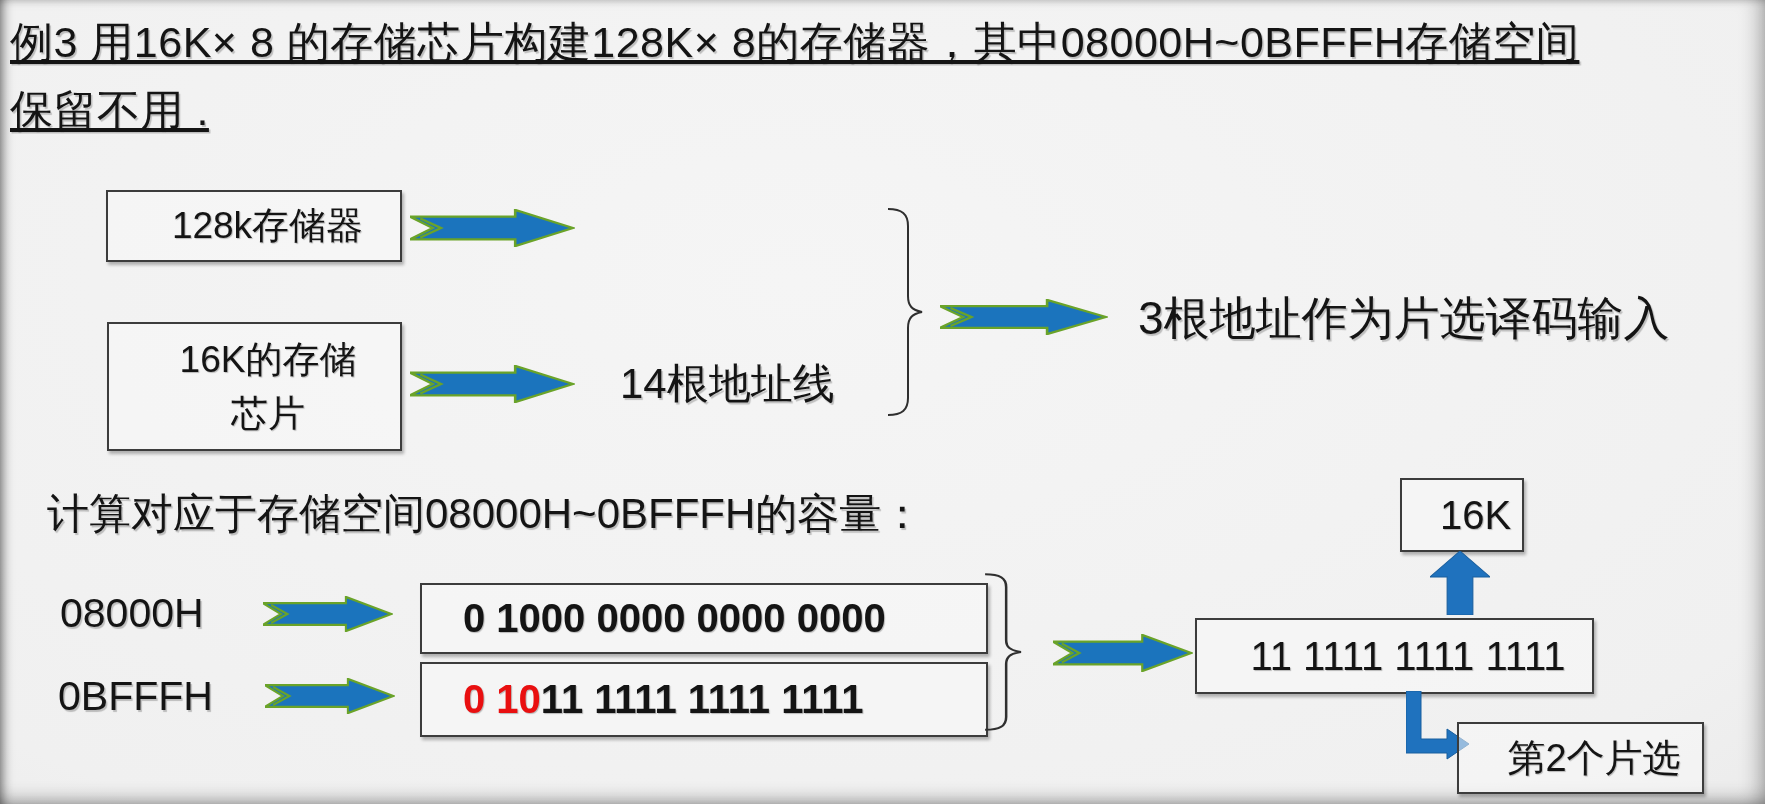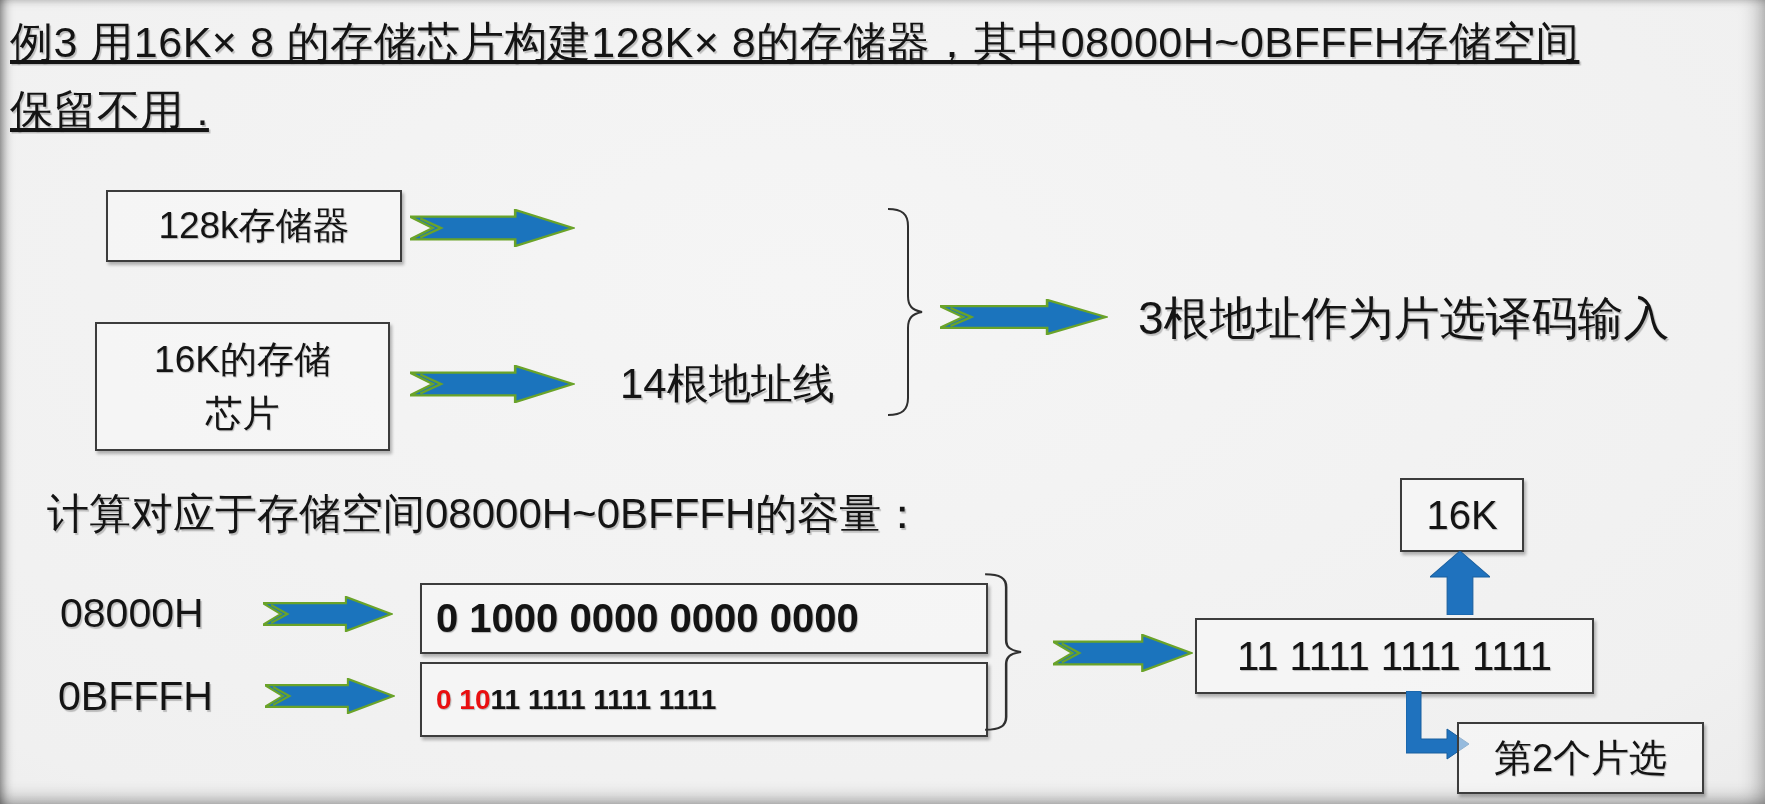--- a/index.html
+++ b/index.html
@@ -18,21 +18,21 @@
   .abs{position:absolute;}
   .txt{white-space:nowrap;text-shadow:1.5px 1.5px 1px rgba(0,0,0,0.22);}
   .title{font-size:43px;letter-spacing:0.5px;text-decoration:underline;}
   .shape-box{
     border:2.5px solid #3c3c3c;
     background:rgba(248,248,248,0.55);
     box-shadow:2px 3px 3px rgba(0,0,0,0.28);
     display:flex;align-items:center;justify-content:center;
     text-align:center;
   }
-  .shape-box .txt{text-shadow:1px 1px 1px rgba(0,0,0,0.25);}
+  .shape-box .txt{text-shadow:1px 1px 1px rgba(0,0,0,0.25);margin-left:27px;}
   .bin-box{justify-content:flex-start;padding-left:14px;font-weight:bold;}
   .red{color:#e90f10;}
   svg{display:block;}
 </style>
 </head>
 <body>
 
 <div class="slide">
 
   <div class="abs txt title" style="left:10px;top:14px;">例3 用16K× 8 的存储芯片构建128K× 8的存储器，其中08000H~0BFFFH存储空间</div>
@@ -41,21 +41,21 @@
   <div class="abs shape-box" style="left:106px;top:190px;width:292px;height:68px;">
     <span class="txt" style="font-size:37px;">128k存储器</span>
   </div>
 
   <svg class="abs" style="left:410px;top:209px;" width="165" height="38" viewBox="0 0 160 40" preserveAspectRatio="none">
     <polygon points="0,8 102,8 102,1 158,20 102,39 102,32 0,32 22,20" fill="#1b74bd" stroke="#6aa329" stroke-width="2.5"></polygon>
     <polyline points="10,10 30,20 10,30" fill="none" stroke="#6aa329" stroke-width="2.5"></polyline>
   </svg>
 
 
-  <div class="abs shape-box" style="left:95px;top:322px;width:291px;height:125px;flex-direction:column;line-height:54px;">
+  <div class="abs shape-box" style="left:107px;top:322px;width:291px;height:125px;flex-direction:column;line-height:54px;">
     <span class="txt" style="font-size:37px;">16K的存储</span>
     <span class="txt" style="font-size:37px;">芯片</span>
   </div>
 
   <svg class="abs" style="left:410px;top:365px;" width="165" height="38" viewBox="0 0 160 40" preserveAspectRatio="none">
     <polygon points="0,8 102,8 102,1 158,20 102,39 102,32 0,32 22,20" fill="#1b74bd" stroke="#6aa329" stroke-width="2.5"></polygon>
     <polyline points="10,10 30,20 10,30" fill="none" stroke="#6aa329" stroke-width="2.5"></polyline>
   </svg>
 
   <div class="abs txt" style="left:620px;top:356px;font-size:42px;">14根地址线</div>
@@ -85,21 +85,21 @@
   </div>
 
   <div class="abs txt" style="left:58px;top:673px;font-size:41px;">0BFFFH</div>
 
   <svg class="abs" style="left:265px;top:678px;" width="130" height="36" viewBox="0 0 160 40" preserveAspectRatio="none">
     <polygon points="0,8 102,8 102,1 158,20 102,39 102,32 0,32 22,20" fill="#1b74bd" stroke="#6aa329" stroke-width="2.5"></polygon>
     <polyline points="10,10 30,20 10,30" fill="none" stroke="#6aa329" stroke-width="2.5"></polyline>
   </svg>
 
   <div class="abs shape-box bin-box" style="left:420px;top:662px;width:550px;height:71px;">
-    <span class="txt" style="font-size:28px;"><span class="red">0 10</span><span>11 1111 1111 1111</span></span>
+    <span class="txt" style="font-size:40px;"><span class="red">0 10</span><span>11 1111 1111 1111</span></span>
   </div>
 
   <svg class="abs" style="left:983px;top:572px;" width="40" height="160" viewBox="0 0 38 212" preserveAspectRatio="none">
     <path d="M2,3 C16,3 22,8 22,20 L22,90 C22,100 26,104 36,106 C26,108 22,112 22,122 L22,192 C22,204 16,209 2,209" fill="none" stroke="#2f2f2f" stroke-width="2.4"></path>
   </svg>
 
   <svg class="abs" style="left:1053px;top:634px;" width="140" height="38" viewBox="0 0 160 40" preserveAspectRatio="none">
     <polygon points="0,8 102,8 102,1 158,20 102,39 102,32 0,32 22,20" fill="#1b74bd" stroke="#6aa329" stroke-width="2.5"></polygon>
     <polyline points="10,10 30,20 10,30" fill="none" stroke="#6aa329" stroke-width="2.5"></polyline>
   </svg>

